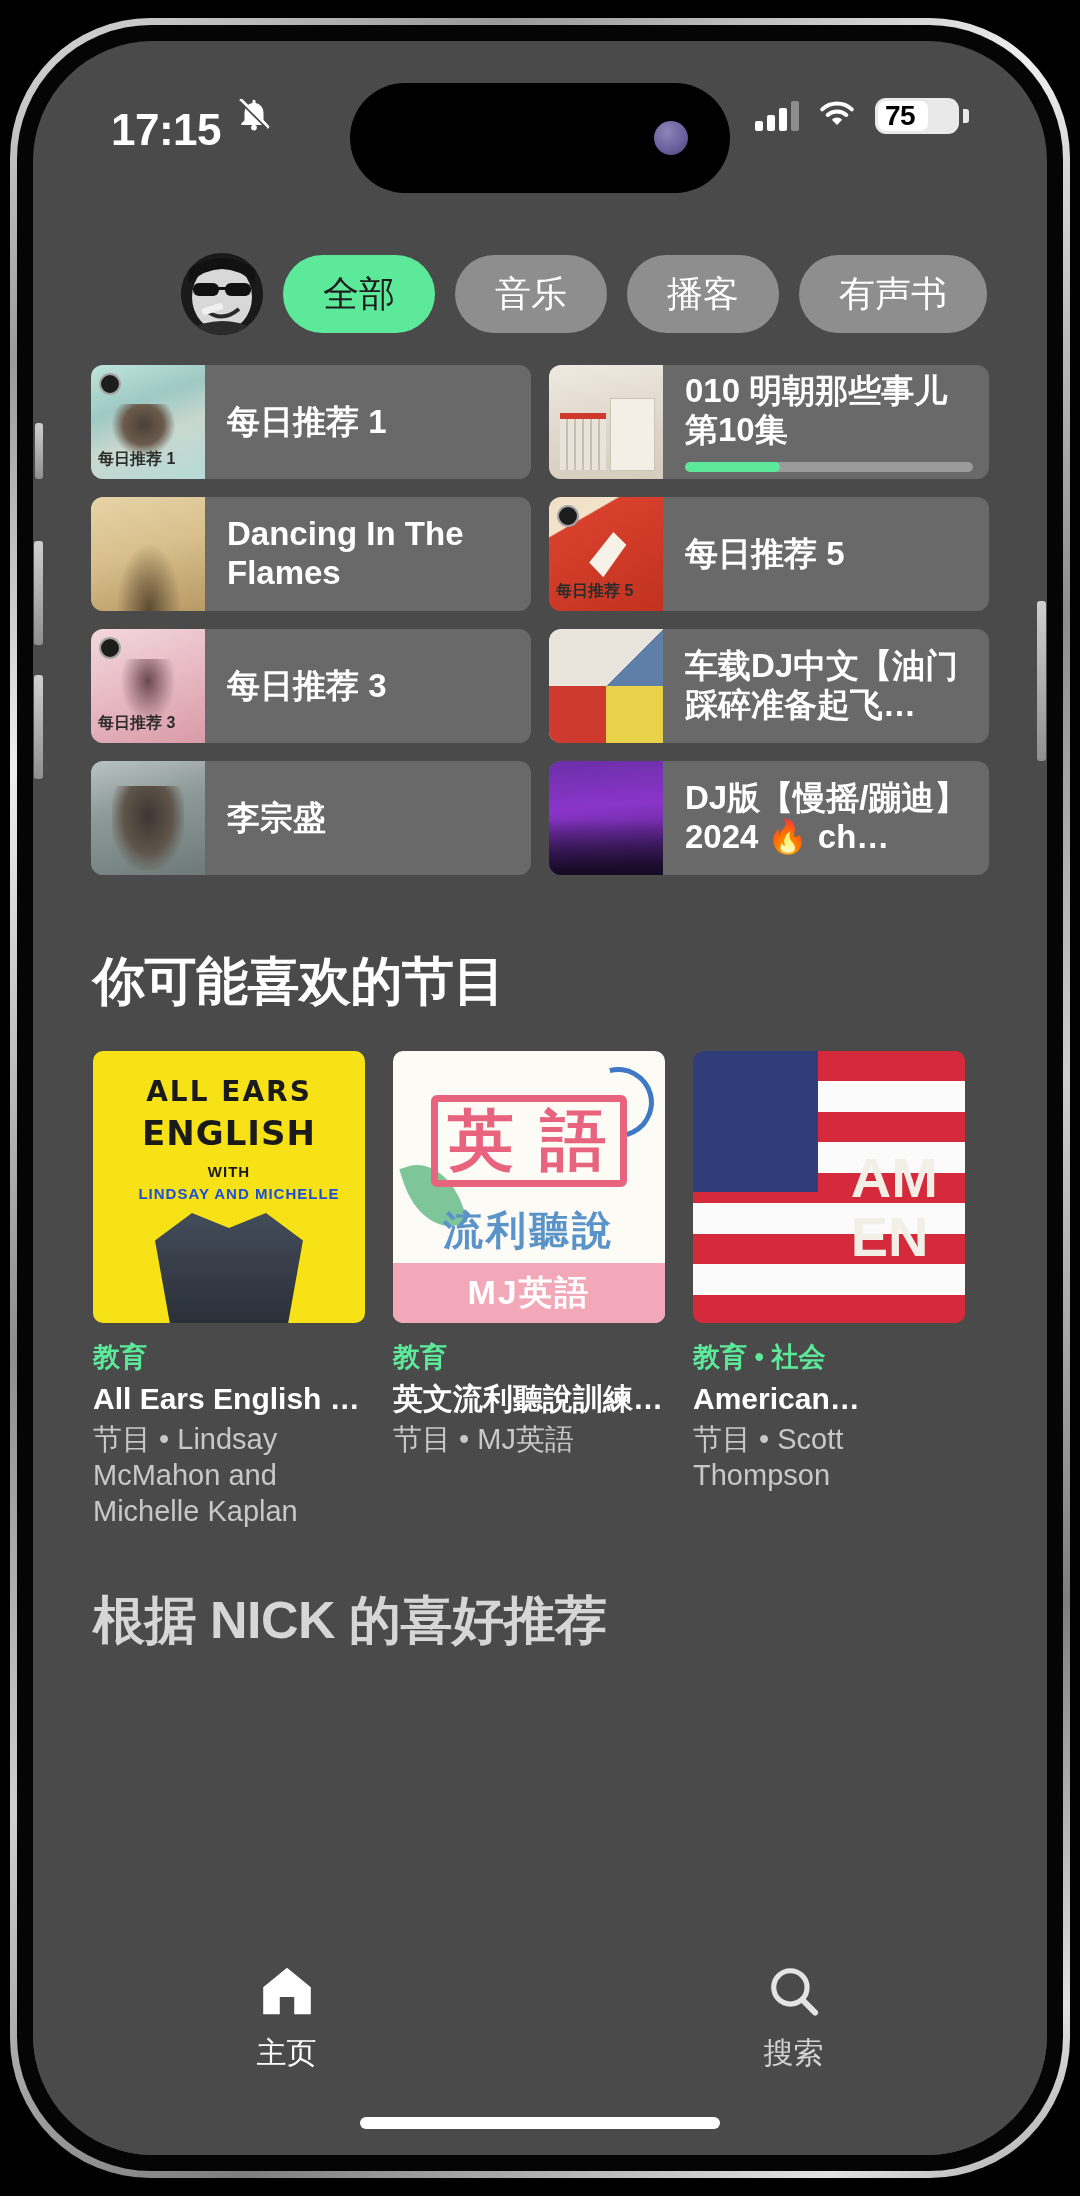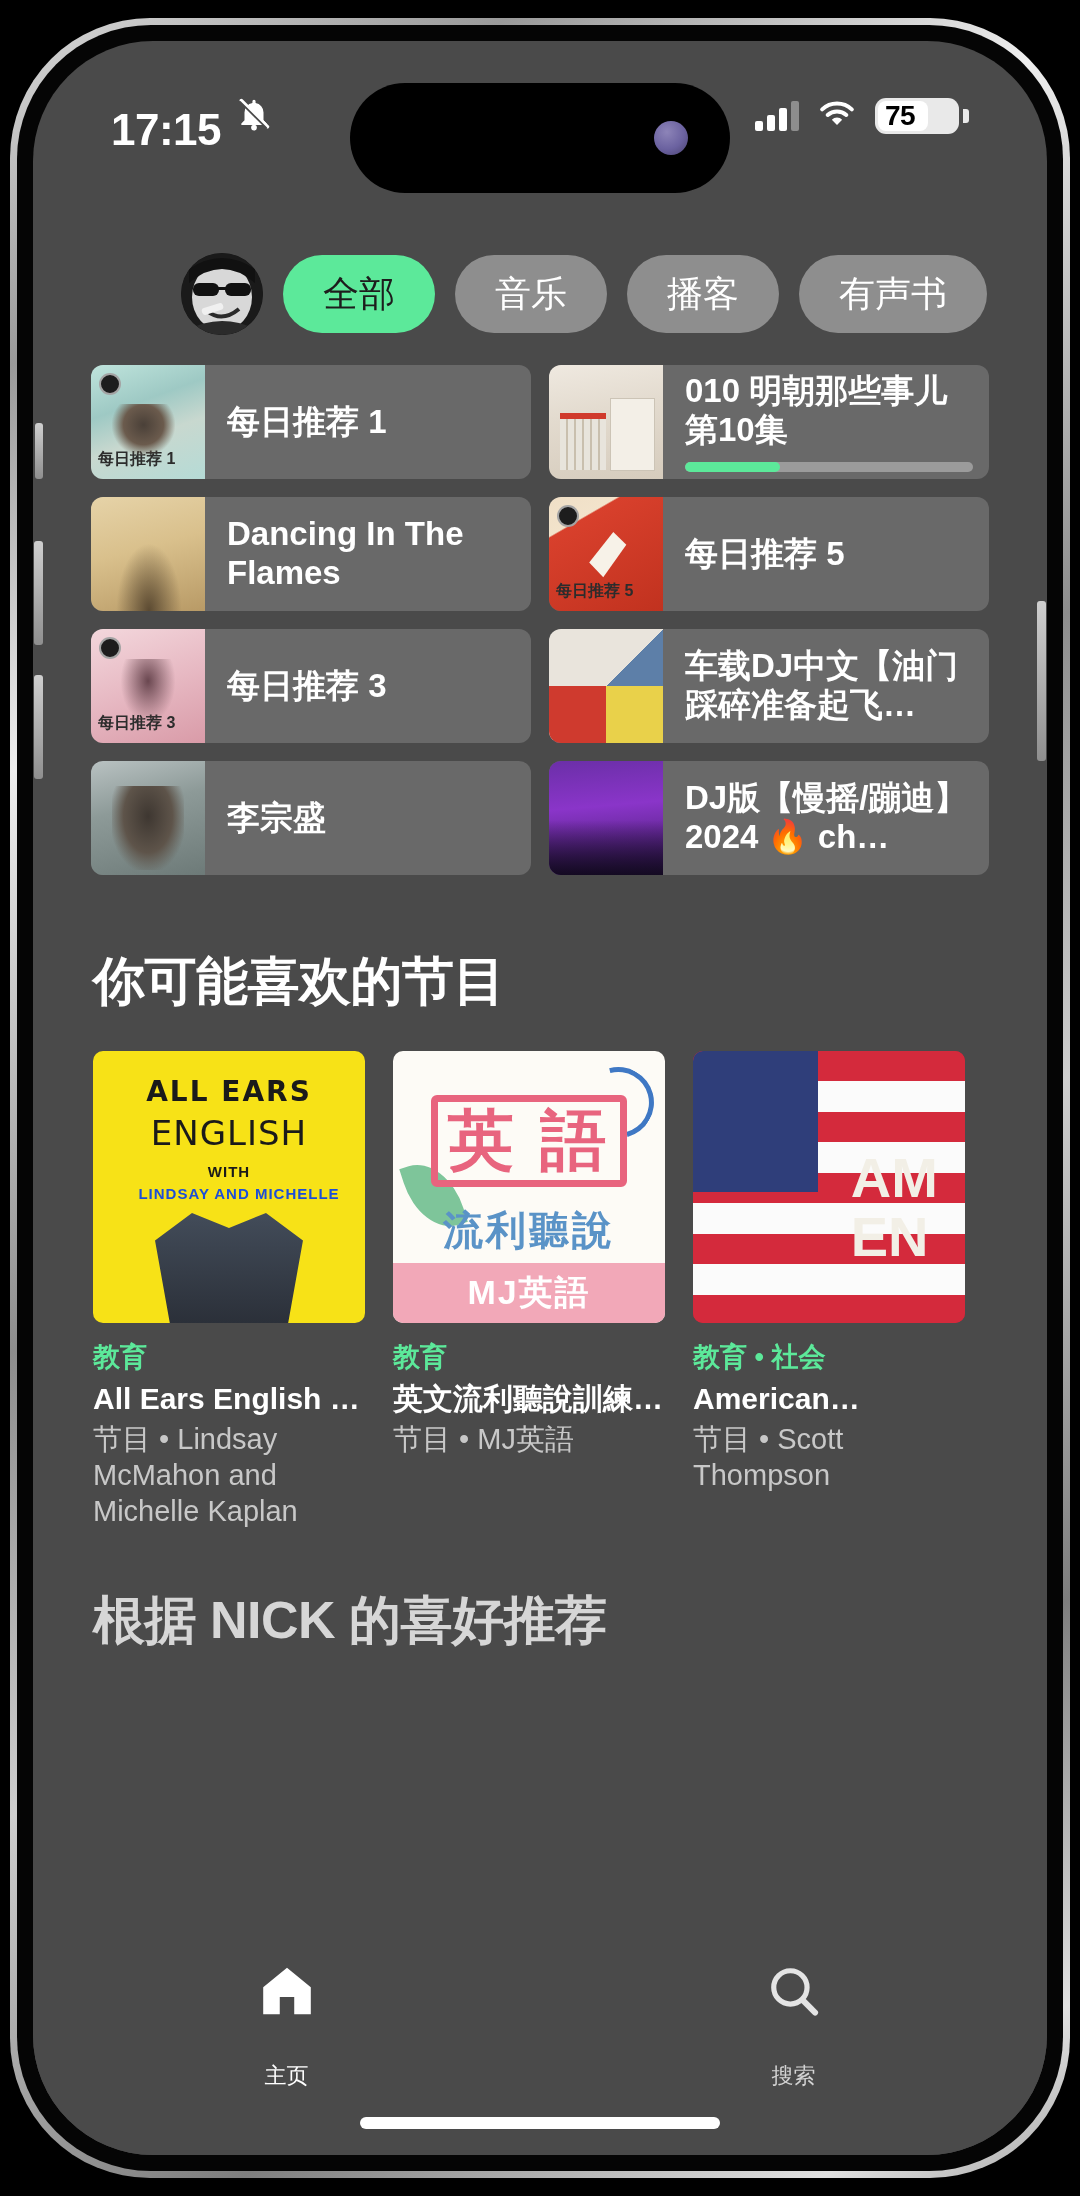--- a/index.html
+++ b/index.html
@@ -229,21 +229,21 @@
 
   
   .cover-allears { background: #f7e217; }
   .cover-allears .ae-t1 {
     position:absolute; left:0; right:0; top:24px; text-align:center;
     font-size:28px; font-weight:bold; color:#1a1a1a; letter-spacing:2px;
     font-family:"DejaVu Sans", sans-serif;
   }
   .cover-allears .ae-t2 {
     position:absolute; left:0; right:0; top:62px; text-align:center;
-    font-size:34px; font-weight:normal; color:#1a1a1a; letter-spacing:1px;
+    font-size:34px; font-weight:bold; color:#1a1a1a; letter-spacing:1px;
     font-family:"DejaVu Sans", sans-serif;
   }
   .cover-allears .ae-t3 {
     position:absolute; left:0; right:0; top:112px; text-align:center;
     font-size:15px; font-weight:bold; color:#1a1a1a; letter-spacing:1px;
   }
   .cover-allears .ae-t4 {
     position:absolute; left:0; right:0; top:134px; text-align:center;
     font-size:15px; font-weight:bold; color:#1d4ed8; letter-spacing:1px;margin-left:20px;
   }
@@ -300,21 +300,21 @@
   
   #tabbar {
     position: absolute; left: 0; right: 0; bottom: 0; height: 210px;
     background: #4a4a4a;
     display: flex; align-items: flex-start; padding-top: 18px;
   }
   .tab {
     flex: 1 1 0; display: flex; flex-direction: column;
     align-items: center; gap: 14px;
   }
-  .tab-label { font-size: 22px; color: #fff; margin-top: 28px; }
+  .tab-label { font-size: 30px; color: #fff; }
   .tab.inactive .tab-label { color: #d3d3d3; }
   .tab-icon { height: 56px; display: flex; align-items: center; justify-content: center; }
 
   #home-indicator {
     position: absolute; left: 50%; transform: translateX(-50%);
     bottom: 26px; width: 360px; height: 12px;
     background: #fff; border-radius: 6px;
   }
 
   

